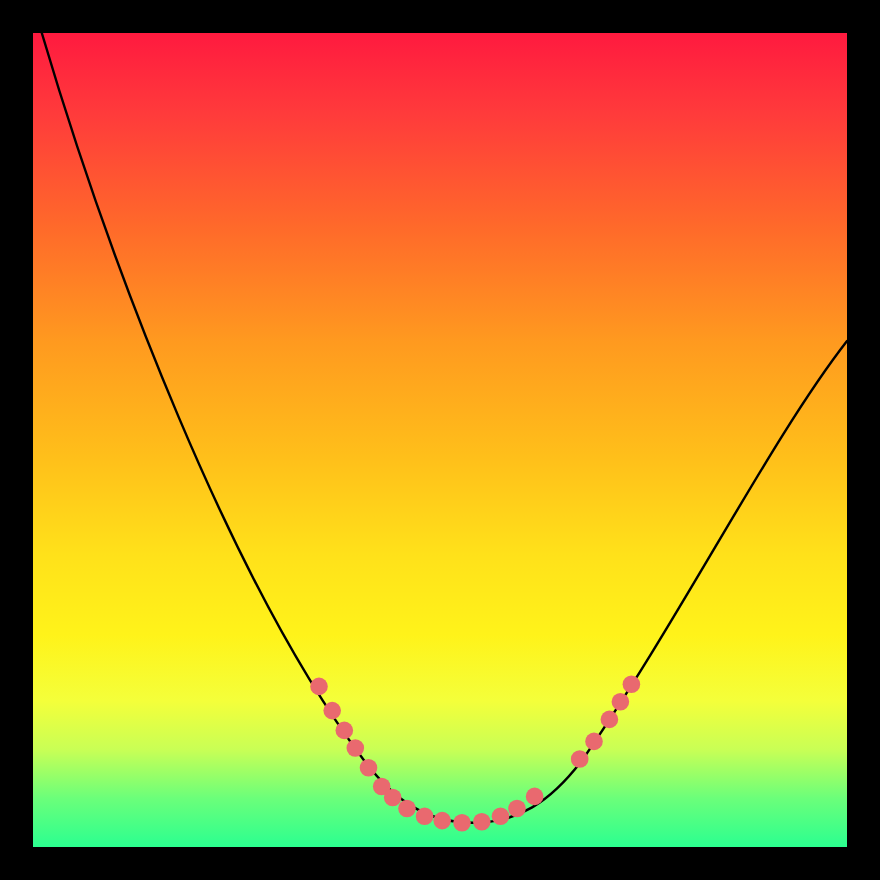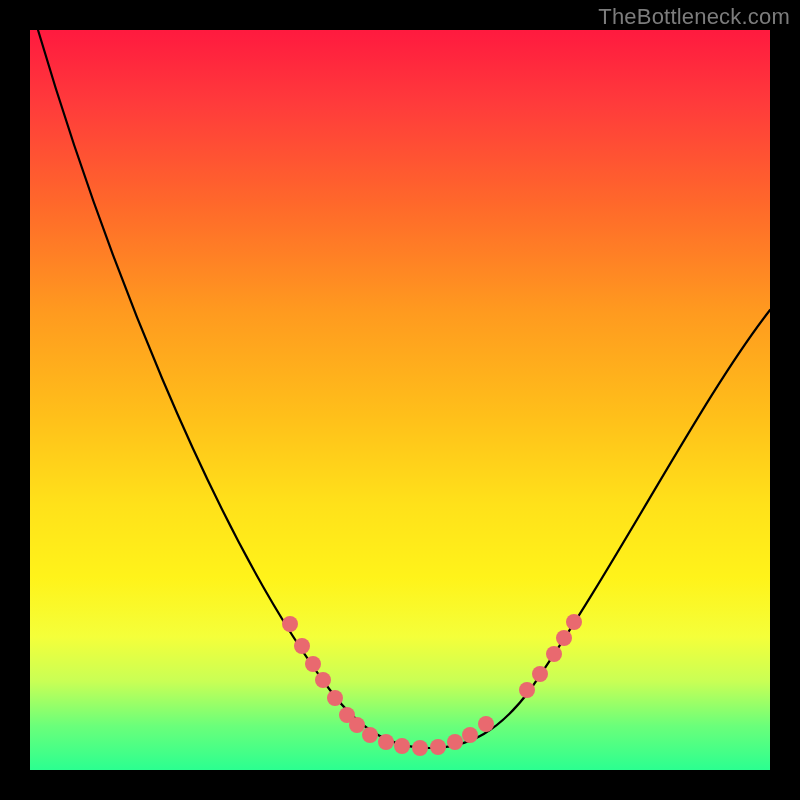--- a/index.html
+++ b/index.html
@@ -64,21 +64,20 @@
     font-size: 22px;
     letter-spacing: 0.2px;
     user-select: none;
   }
 </style>
 </head>
 <body>
 
 <div class="frame">
 
-  <div class="watermark">TheBottleneck.com</div>
 
   <div class="plot">
     <svg viewBox="0 0 740 740">
       <path class="curve" d="M 8 0 C 70 210, 180 500, 300 660 C 330 700, 360 718, 400 718 C 440 718, 470 700, 500 660 C 590 530, 670 370, 740 280"></path>
       <g>
         <circle class="dot" r="8" cx="260" cy="594"></circle>
         <circle class="dot" r="8" cx="272" cy="616"></circle>
         <circle class="dot" r="8" cx="283" cy="634"></circle>
         <circle class="dot" r="8" cx="293" cy="650"></circle>
         <circle class="dot" r="8" cx="305" cy="668"></circle>

